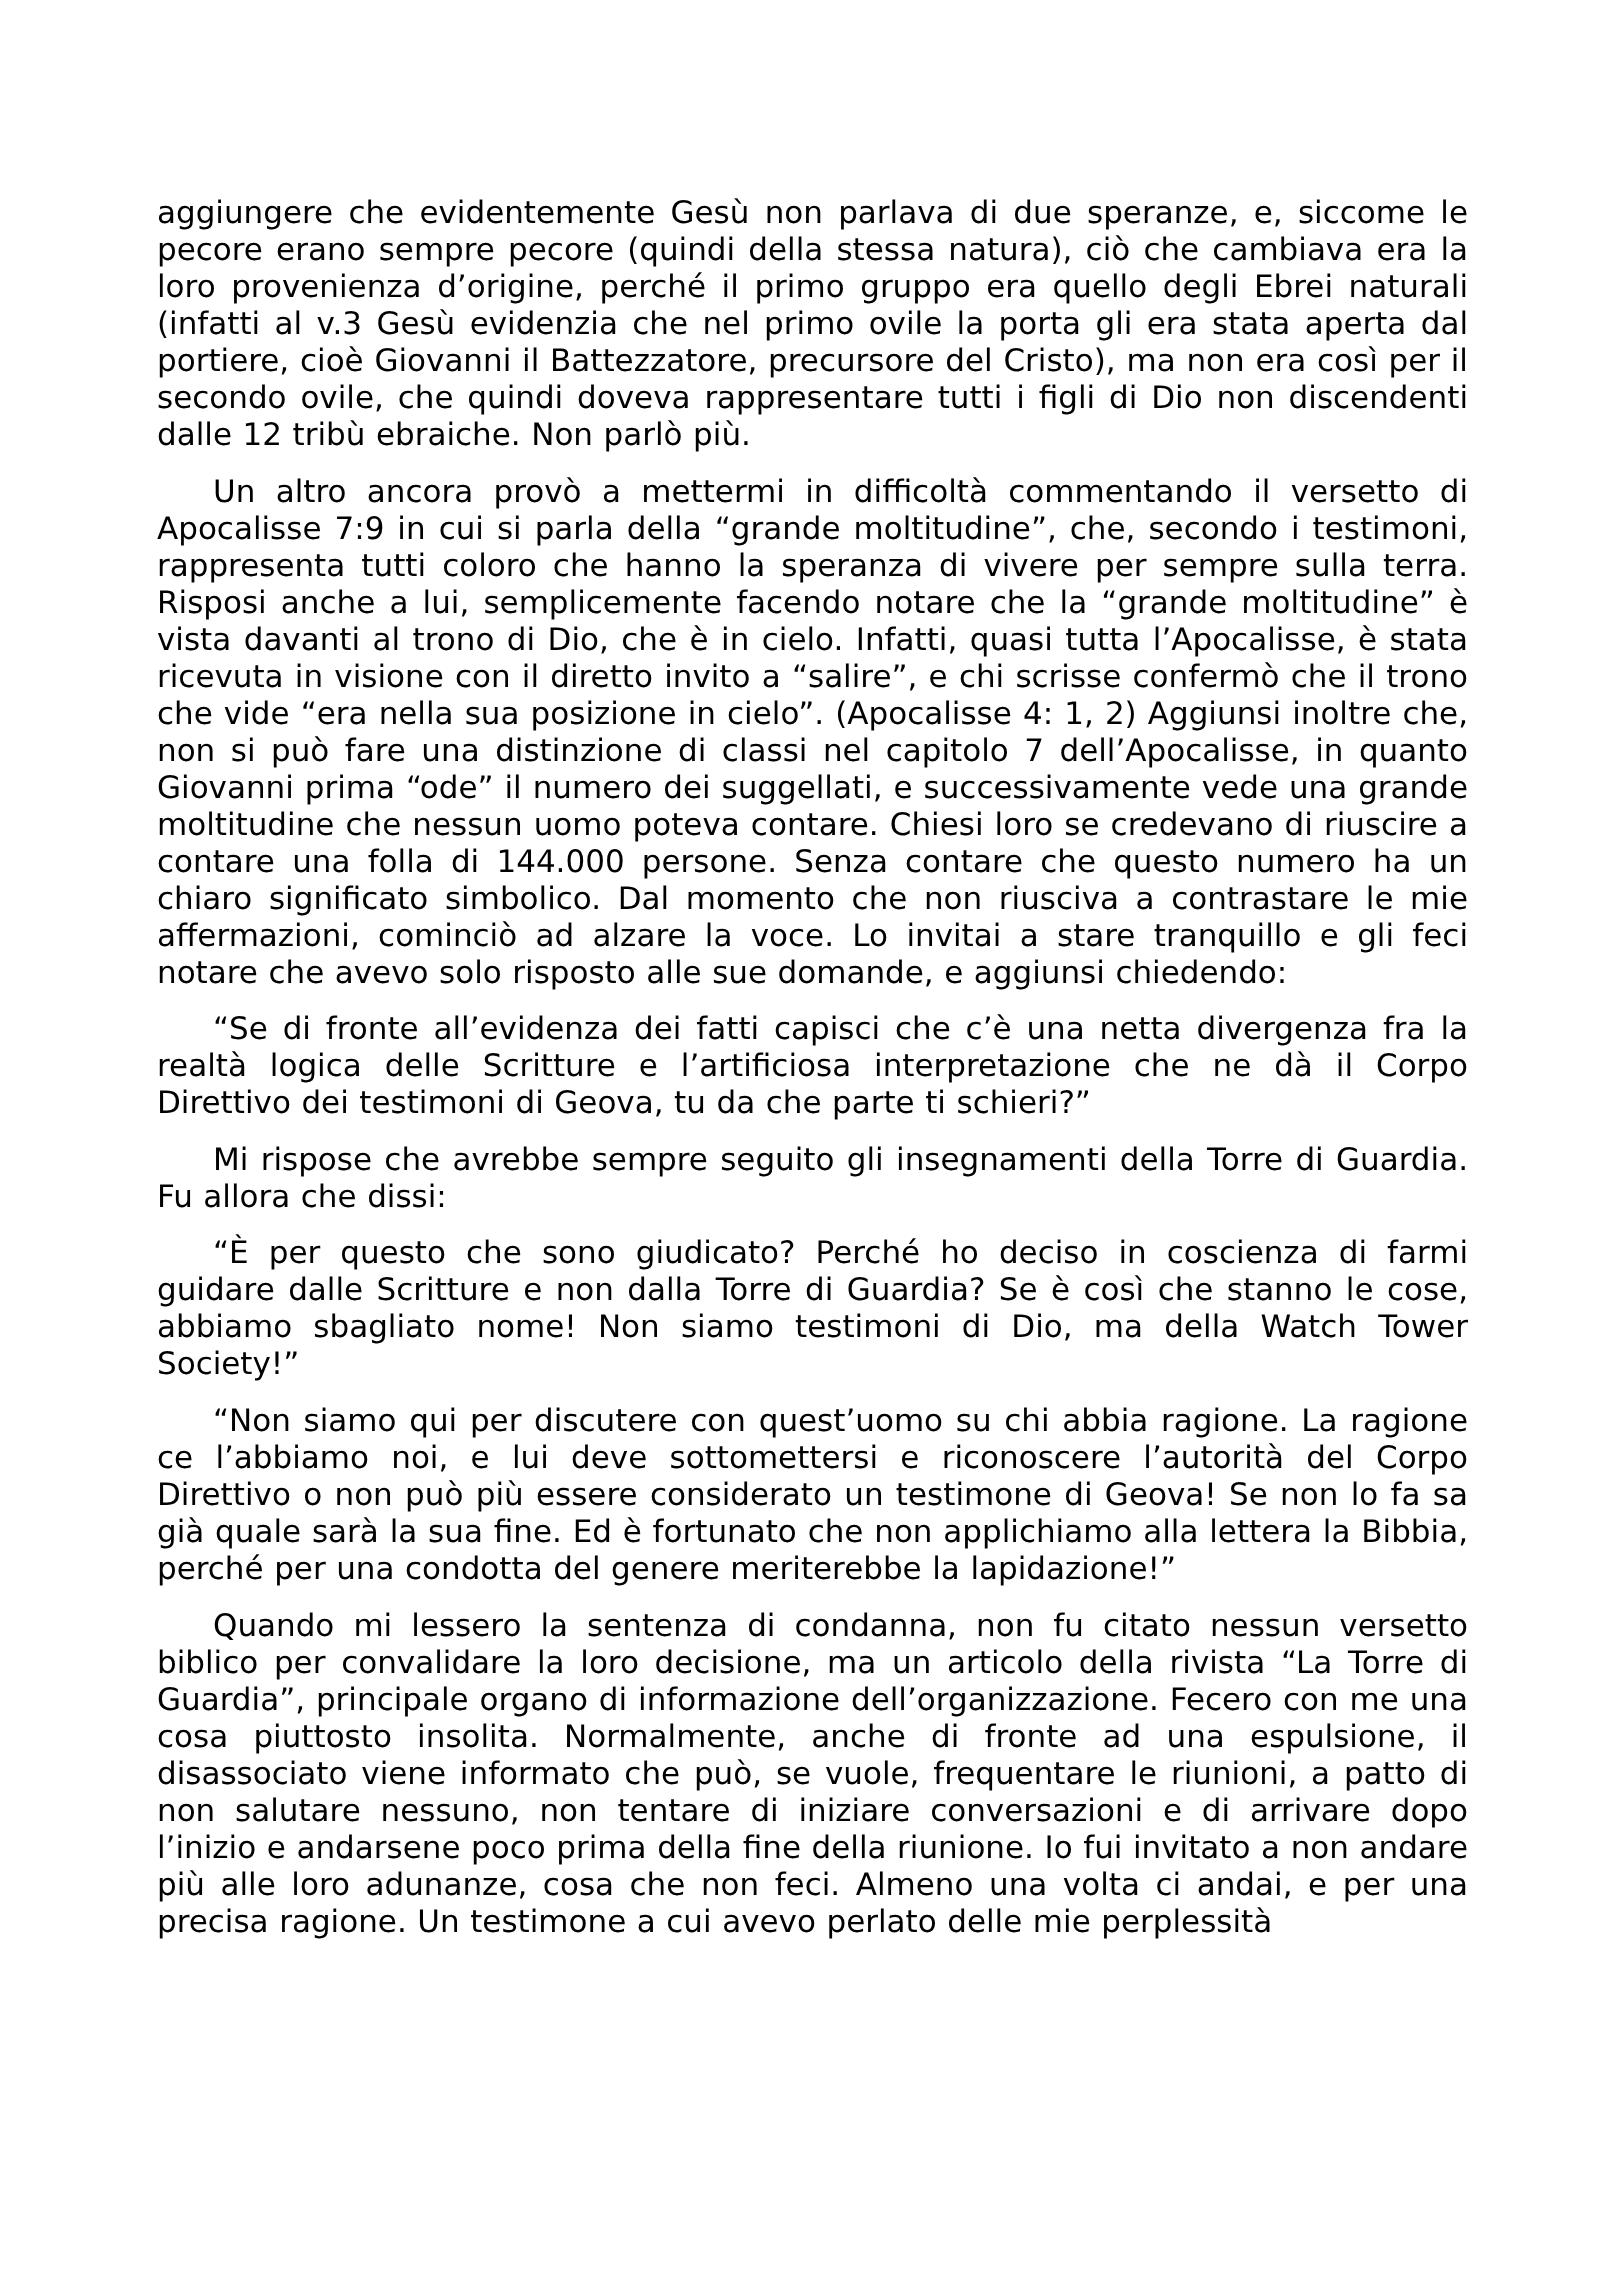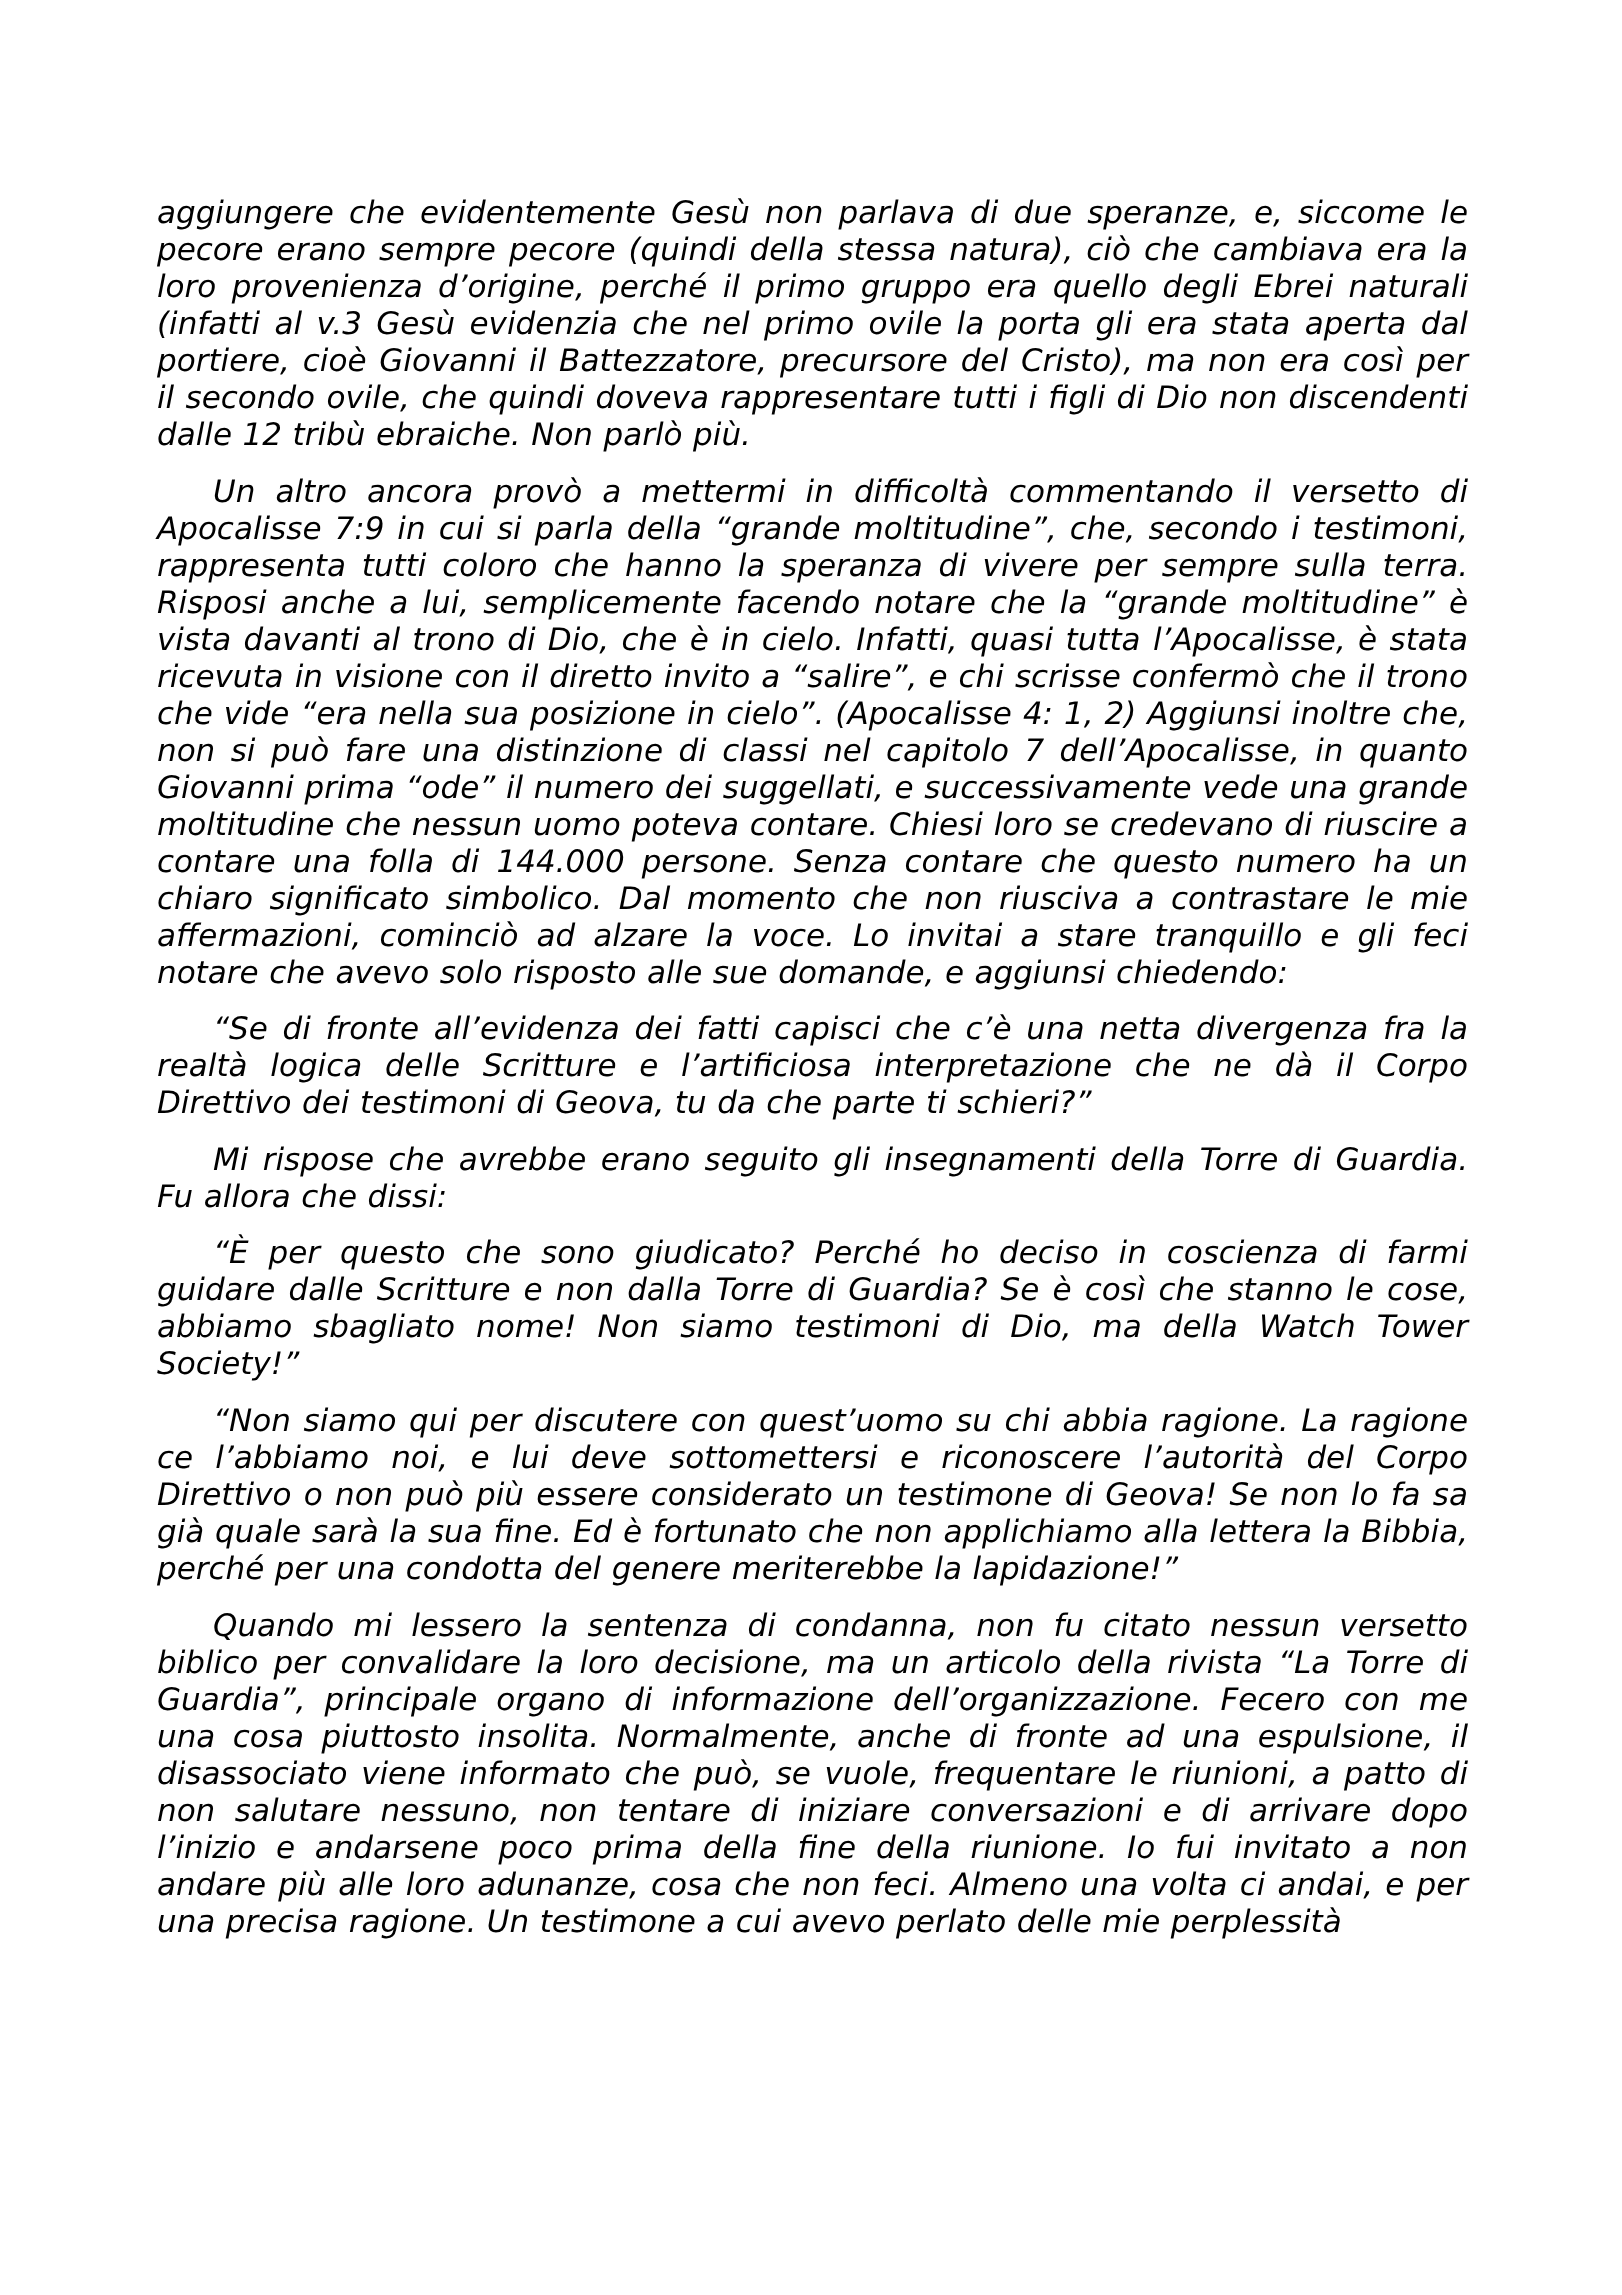--- a/index.html
+++ b/index.html
@@ -8,21 +8,20 @@
     background: #ffffff;
   }
   .page {
     position: relative;
     width: 1622px;
     height: 2295px;
     background: #ffffff;
     overflow: hidden;
     box-sizing: border-box;
     padding: 195px 154px 0 157px;
-    font-style: italic;
   }
   .text-block {
     width: 1311px;
     color: #000000;
     font-family: "DejaVu Sans", "Liberation Sans", sans-serif;
     font-size: 31px;
     line-height: 37px;
     font-weight: 400;
     text-rendering: geometricPrecision;
   }
@@ -38,19 +37,19 @@
   }
 </style>
 </head>
 <body>
 
 <div class="page">
   <div class="text-block">
     <p class="no-indent">aggiungere che evidentemente Gesù non parlava di due speranze, e, siccome le pecore erano sempre pecore (quindi della stessa natura), ciò che cambiava era la loro provenienza d’origine, perché il primo gruppo era quello degli Ebrei naturali (infatti al v.3 Gesù evidenzia che nel primo ovile la porta gli era stata aperta dal portiere, cioè Giovanni il Battezzatore, precursore del Cristo), ma non era così per il secondo ovile, che quindi doveva rappresentare tutti i figli di Dio non discendenti dalle 12 tribù ebraiche. Non parlò più.</p>
     <p>Un altro ancora provò a mettermi in difficoltà commentando il versetto di Apocalisse 7:9 in cui si parla della “grande moltitudine”, che, secondo i testimoni, rappresenta tutti coloro che hanno la speranza di vivere per sempre sulla terra. Risposi anche a lui, semplicemente facendo notare che la “grande moltitudine” è vista davanti al trono di Dio, che è in cielo. Infatti, quasi tutta l’Apocalisse, è stata ricevuta in visione con il diretto invito a “salire”, e chi scrisse  confermò che il trono che vide “era nella sua posizione in cielo”. (Apocalisse 4: 1, 2) Aggiunsi inoltre che, non si può fare una distinzione di classi nel capitolo 7 dell’Apocalisse, in quanto Giovanni prima “ode” il numero dei suggellati, e successivamente vede una grande moltitudine che nessun uomo poteva contare. Chiesi loro se credevano di riuscire a contare una folla di 144.000 persone. Senza contare che questo numero ha un chiaro significato simbolico. Dal momento che non riusciva a contrastare le mie affermazioni, cominciò ad alzare la voce. Lo invitai a stare tranquillo e gli feci notare che avevo solo risposto alle sue domande, e aggiunsi chiedendo:</p>
     <p>“Se di fronte all’evidenza dei fatti capisci che c’è una netta divergenza fra la realtà logica delle Scritture e l’artificiosa interpretazione che ne dà il Corpo Direttivo dei testimoni di Geova, tu da che parte ti schieri?”</p>
-    <p>Mi rispose che avrebbe erano seguito gli insegnamenti della Torre di Guardia. Fu allora che dissi:</p>
+    <p>Mi rispose che avrebbe sempre seguito gli insegnamenti della Torre di Guardia. Fu allora che dissi:</p>
     <p>“È per questo che sono giudicato? Perché ho deciso in coscienza di farmi guidare dalle Scritture e non dalla Torre di Guardia? Se è così che stanno le cose, abbiamo sbagliato nome! Non siamo testimoni di Dio, ma della Watch Tower Society!”</p>
     <p>“Non siamo qui per discutere con quest’uomo su chi abbia ragione. La ragione ce l’abbiamo noi, e lui deve sottomettersi e riconoscere l’autorità del Corpo Direttivo o non può più essere considerato un testimone di Geova! Se non lo fa sa già quale sarà la sua fine. Ed è fortunato che non applichiamo alla lettera la Bibbia, perché per una condotta del genere meriterebbe la lapidazione!”</p>
     <p>Quando mi lessero la sentenza di condanna, non fu citato nessun versetto biblico per convalidare la loro decisione, ma un articolo della rivista “La Torre di Guardia”, principale organo di informazione dell’organizzazione. Fecero con me una cosa piuttosto insolita. Normalmente, anche di fronte ad una espulsione, il disassociato viene informato che può, se vuole, frequentare le riunioni, a patto di non salutare nessuno, non tentare di iniziare conversazioni e di arrivare dopo l’inizio e andarsene poco prima della fine della riunione. Io fui invitato a non andare più alle loro adunanze, cosa che non feci. Almeno una volta ci andai, e per una precisa ragione. Un testimone a cui avevo perlato delle mie perplessità</p>
   </div>
 </div>
 
 
 </body></html>

